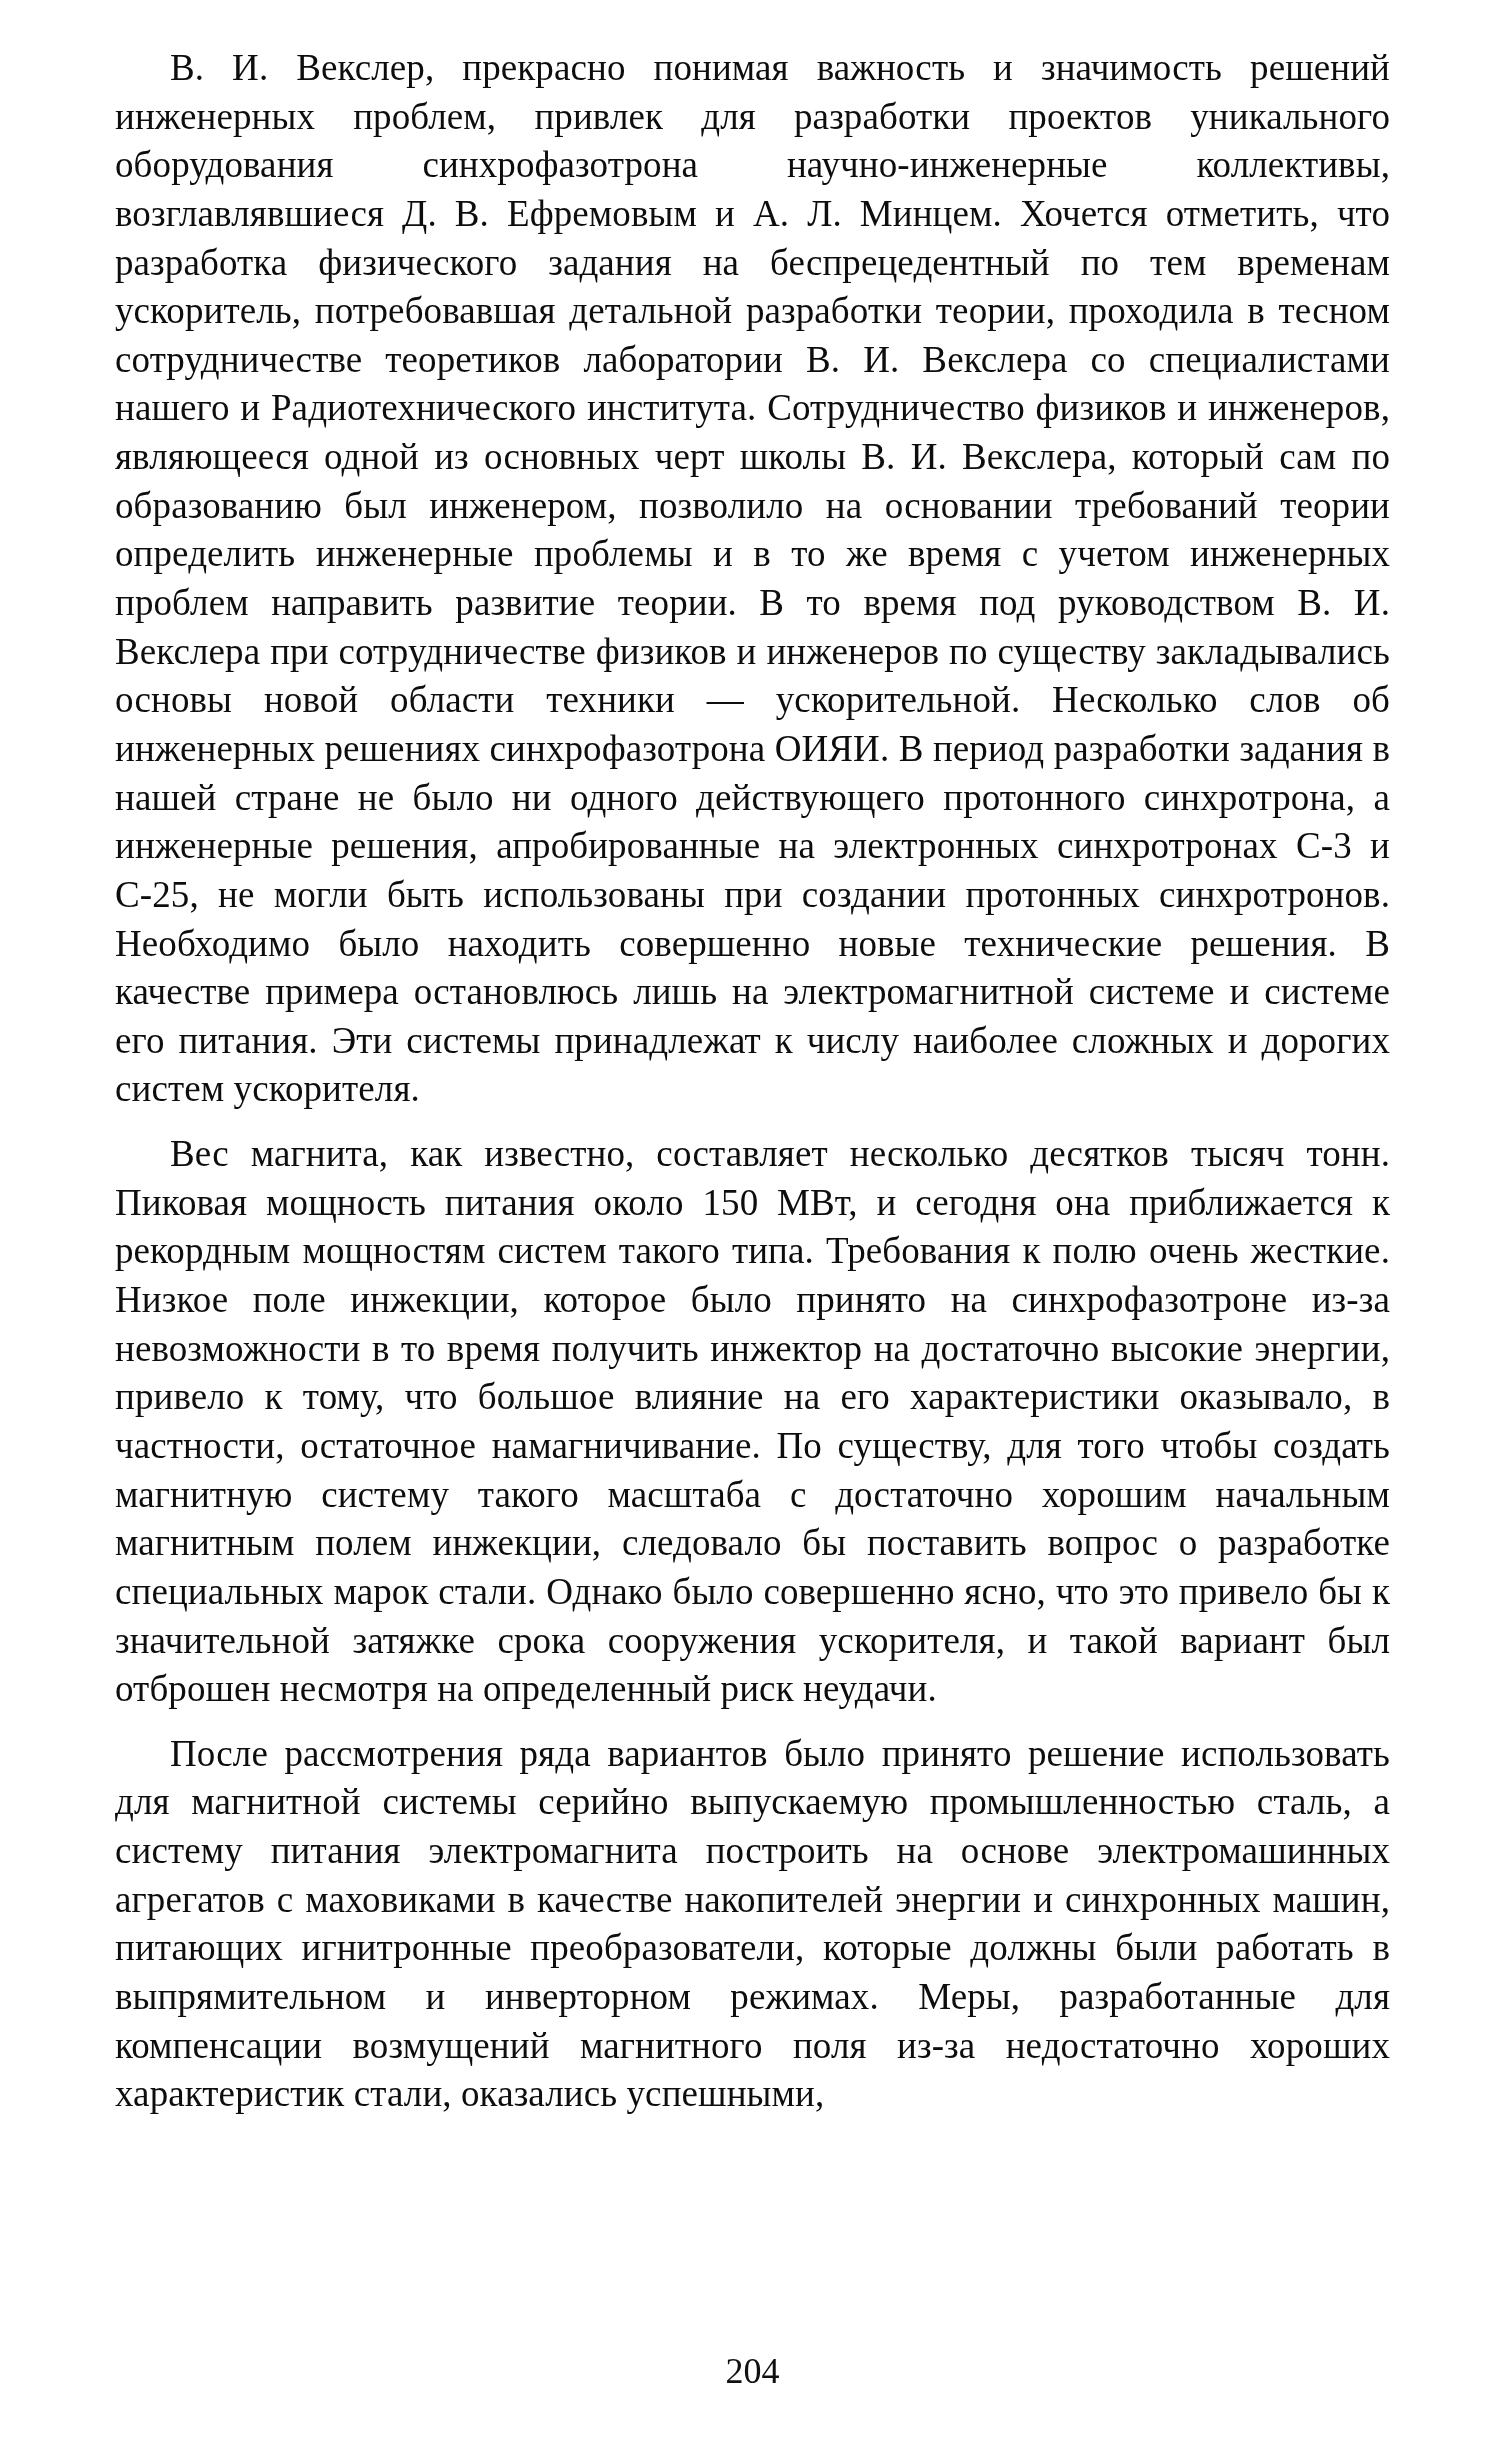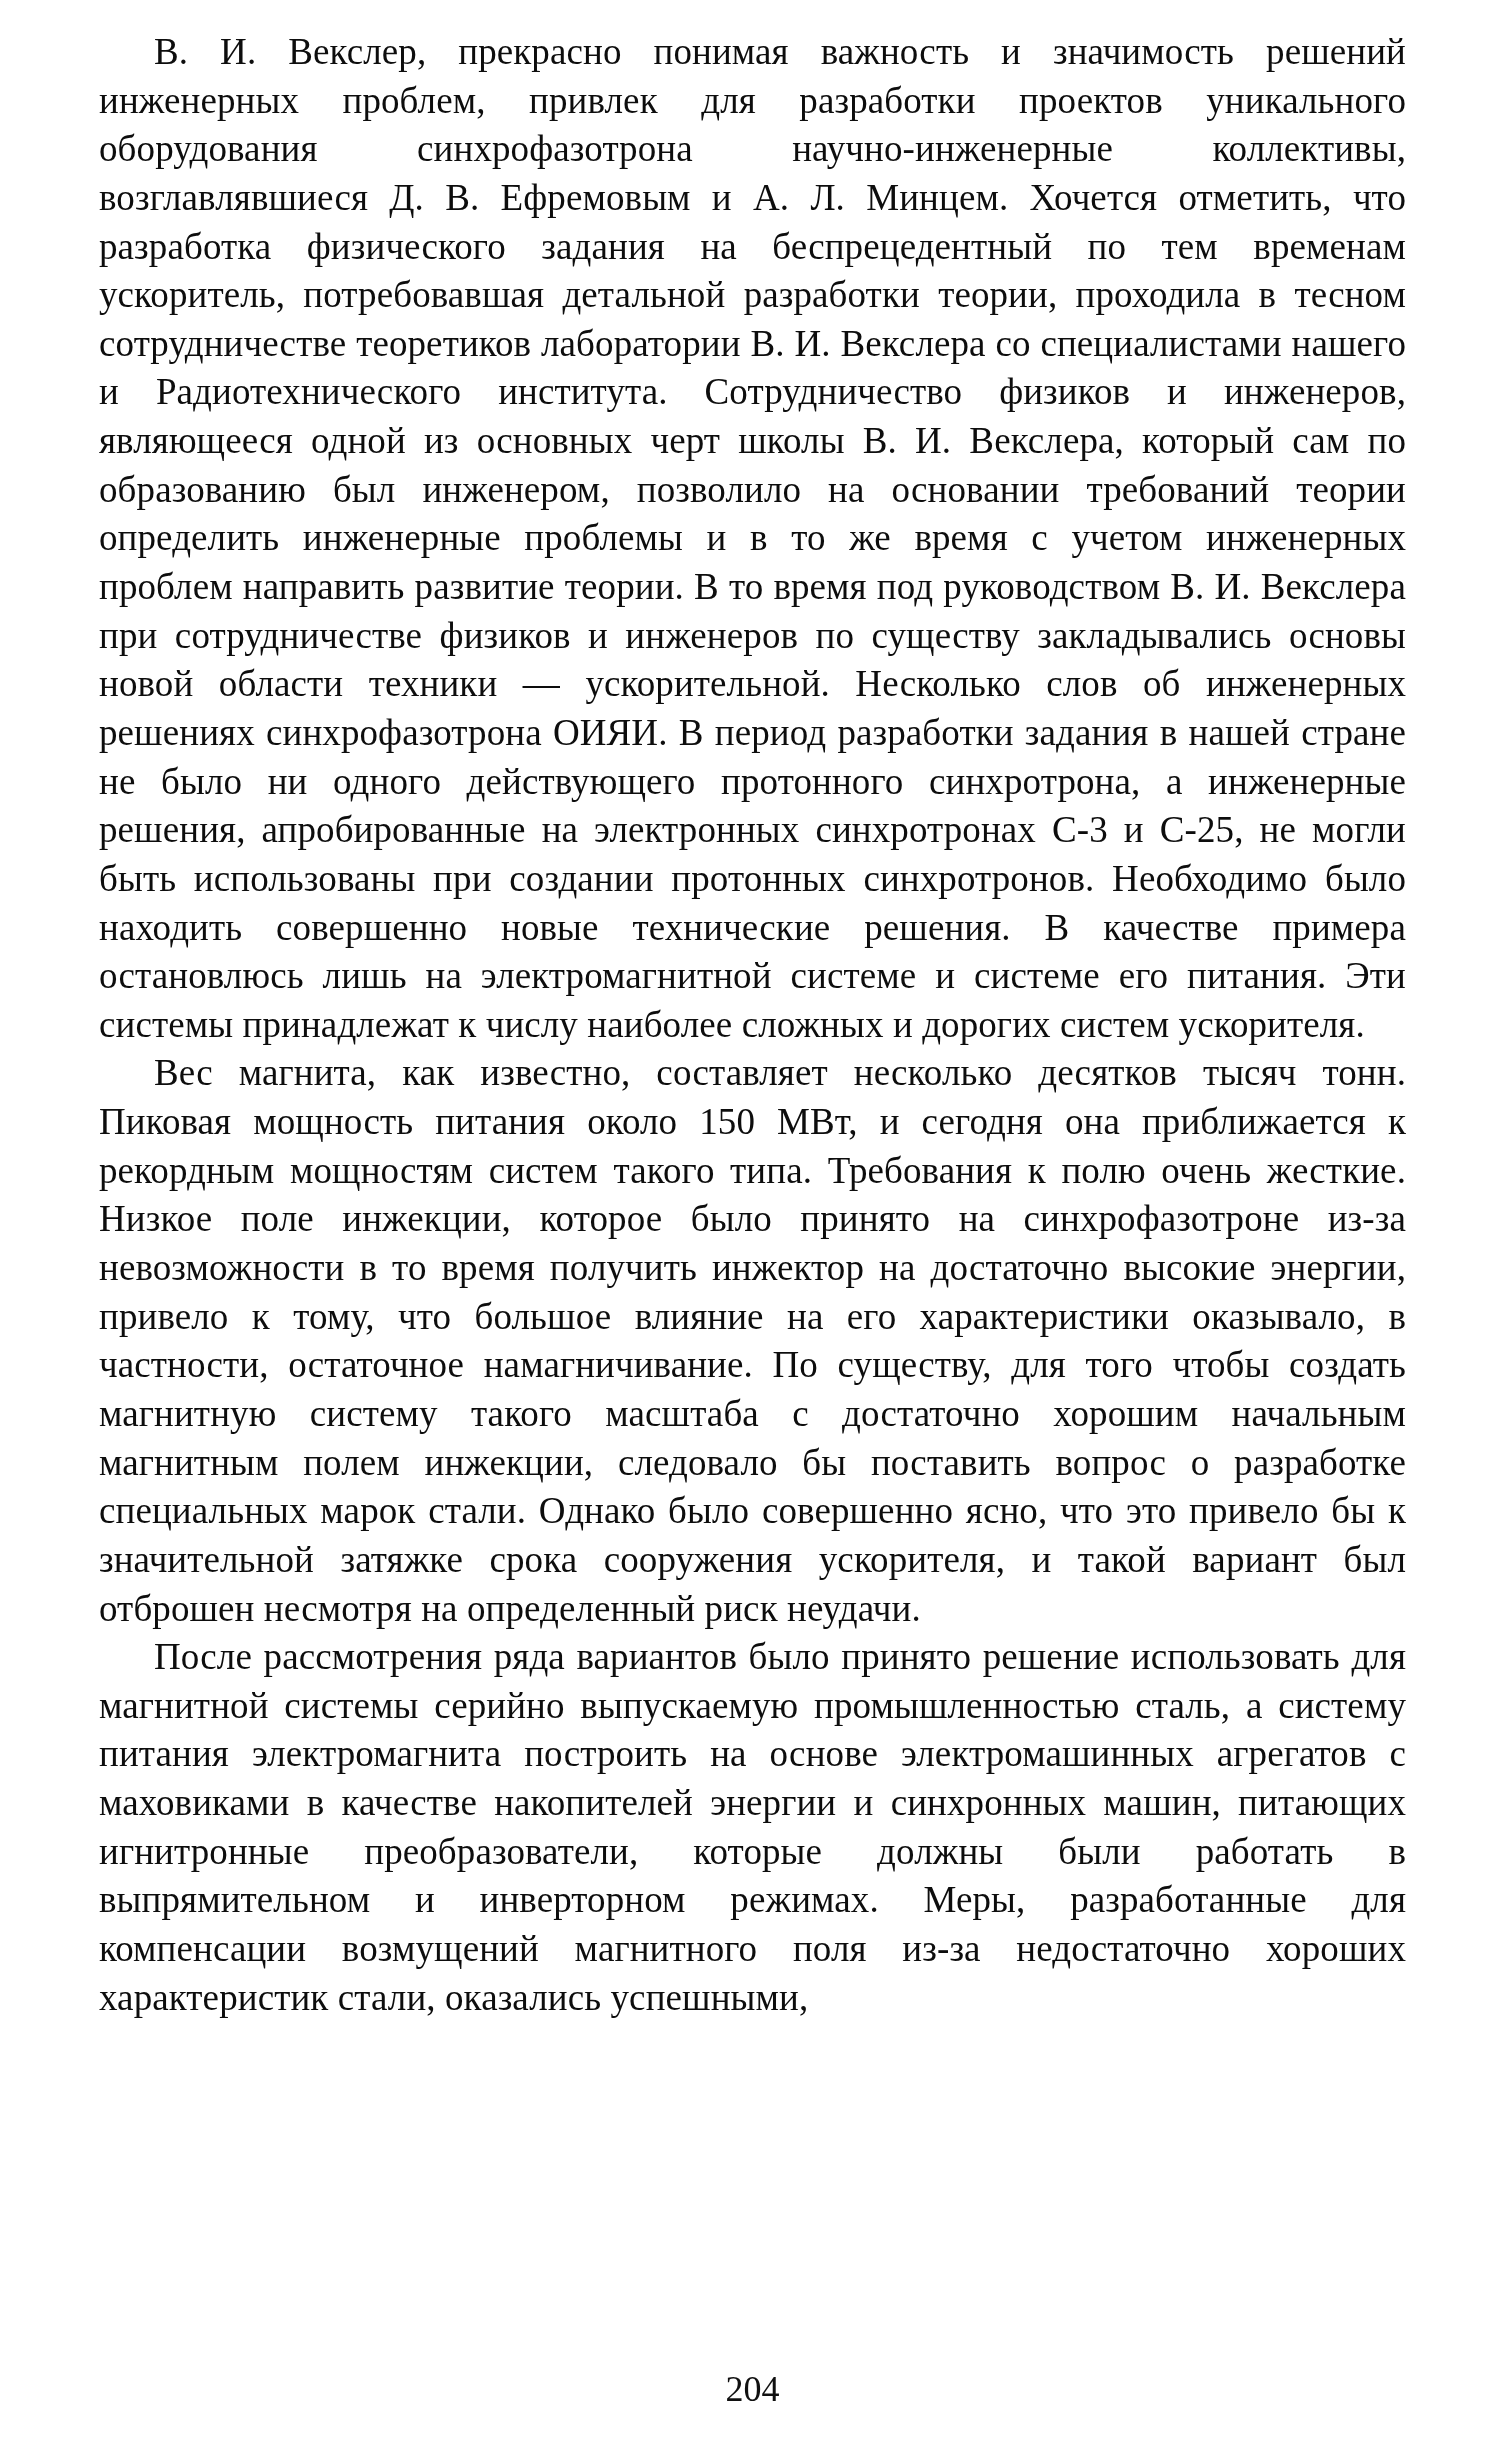--- a/index.html
+++ b/index.html
@@ -24,27 +24,27 @@
   }
   .body-text {
     font-size: 37px;
     line-height: 1.315;
     text-align: justify;
     text-justify: inter-word;
     letter-spacing: 0.1px;
     font-weight: 500;
   }
   .para {
-    margin: 0;
+    margin: 16px;
     text-indent: 55px;
     text-align: justify;
   }
   .page-number {
     position: absolute;
-    bottom: 40px;
+    bottom: 58px;
     left: 0;
     width: 1505px;
     text-align: center;
     font-size: 36px;
     font-family: "Liberation Serif", serif;
     color: #101010;
     font-weight: 500;
   }
 </style>
 </head>

